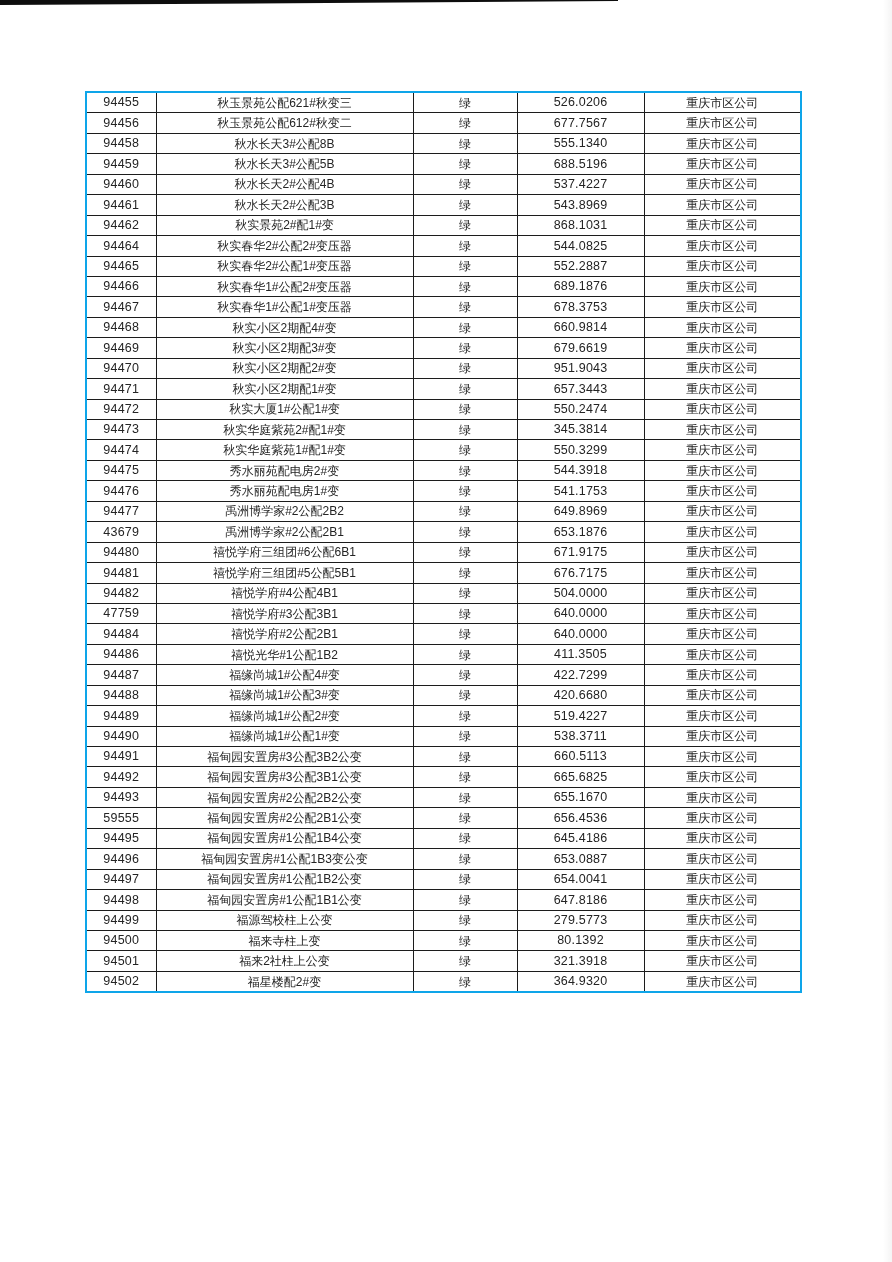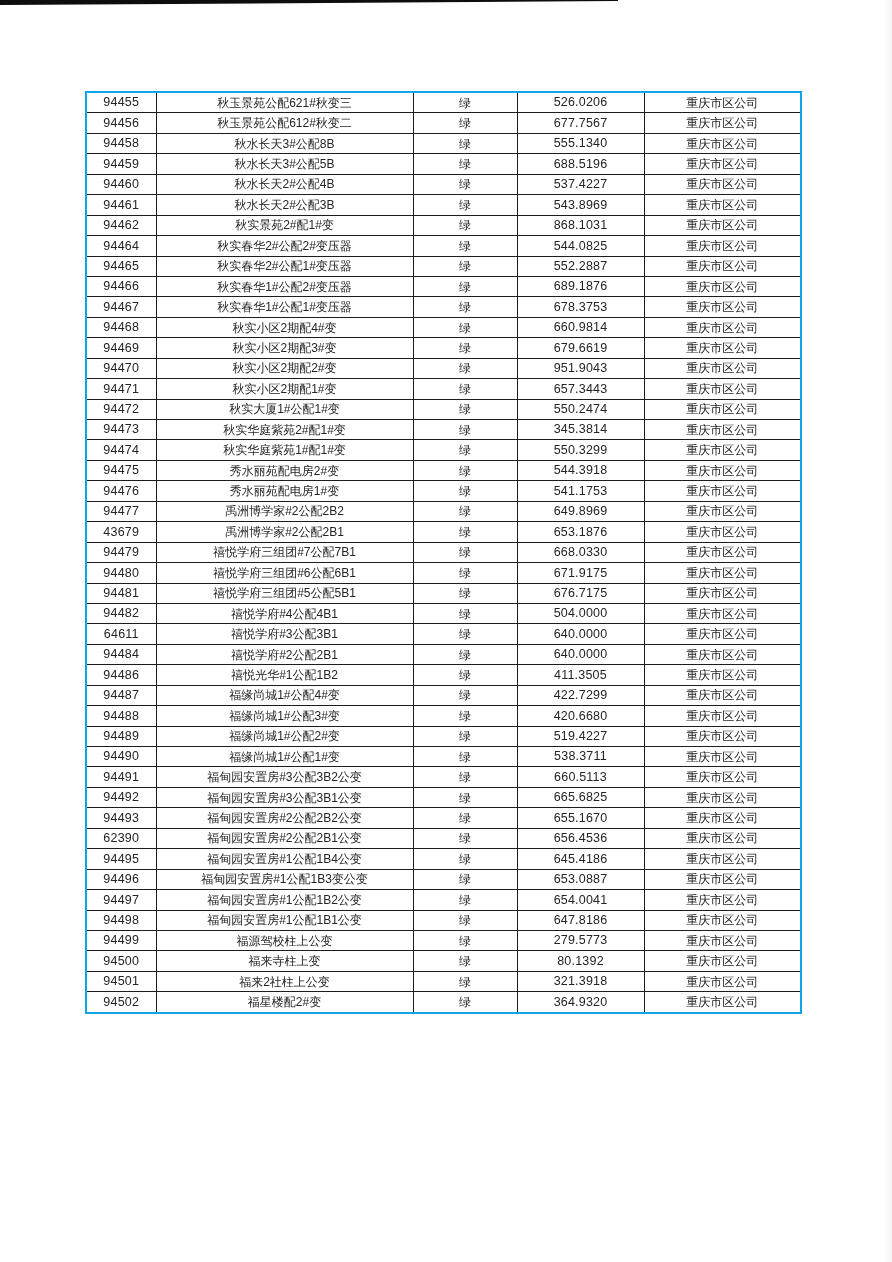--- a/index.html
+++ b/index.html
@@ -255,27 +255,20 @@
   </tr>
 
   <tr>
     <td class="c-id">43679</td>
     <td class="c-name">禹洲博学家#2公配2B1</td>
     <td class="c-status">绿</td>
     <td class="c-value">653.1876</td>
     <td class="c-company">重庆市区公司</td>
   </tr>
 
-  <tr>
-    <td class="c-id">94479</td>
-    <td class="c-name">禧悦学府三组团#7公配7B1</td>
-    <td class="c-status">绿</td>
-    <td class="c-value">668.0330</td>
-    <td class="c-company">重庆市区公司</td>
-  </tr>
 
   <tr>
     <td class="c-id">94480</td>
     <td class="c-name">禧悦学府三组团#6公配6B1</td>
     <td class="c-status">绿</td>
     <td class="c-value">671.9175</td>
     <td class="c-company">重庆市区公司</td>
   </tr>
 
   <tr>
@@ -288,21 +281,21 @@
 
   <tr>
     <td class="c-id">94482</td>
     <td class="c-name">禧悦学府#4公配4B1</td>
     <td class="c-status">绿</td>
     <td class="c-value">504.0000</td>
     <td class="c-company">重庆市区公司</td>
   </tr>
 
   <tr>
-    <td class="c-id">64611</td>
+    <td class="c-id">47759</td>
     <td class="c-name">禧悦学府#3公配3B1</td>
     <td class="c-status">绿</td>
     <td class="c-value">640.0000</td>
     <td class="c-company">重庆市区公司</td>
   </tr>
 
   <tr>
     <td class="c-id">94484</td>
     <td class="c-name">禧悦学府#2公配2B1</td>
     <td class="c-status">绿</td>
@@ -369,21 +362,21 @@
 
   <tr>
     <td class="c-id">94493</td>
     <td class="c-name">福甸园安置房#2公配2B2公变</td>
     <td class="c-status">绿</td>
     <td class="c-value">655.1670</td>
     <td class="c-company">重庆市区公司</td>
   </tr>
 
   <tr>
-    <td class="c-id">62390</td>
+    <td class="c-id">59555</td>
     <td class="c-name">福甸园安置房#2公配2B1公变</td>
     <td class="c-status">绿</td>
     <td class="c-value">656.4536</td>
     <td class="c-company">重庆市区公司</td>
   </tr>
 
   <tr>
     <td class="c-id">94495</td>
     <td class="c-name">福甸园安置房#1公配1B4公变</td>
     <td class="c-status">绿</td>

